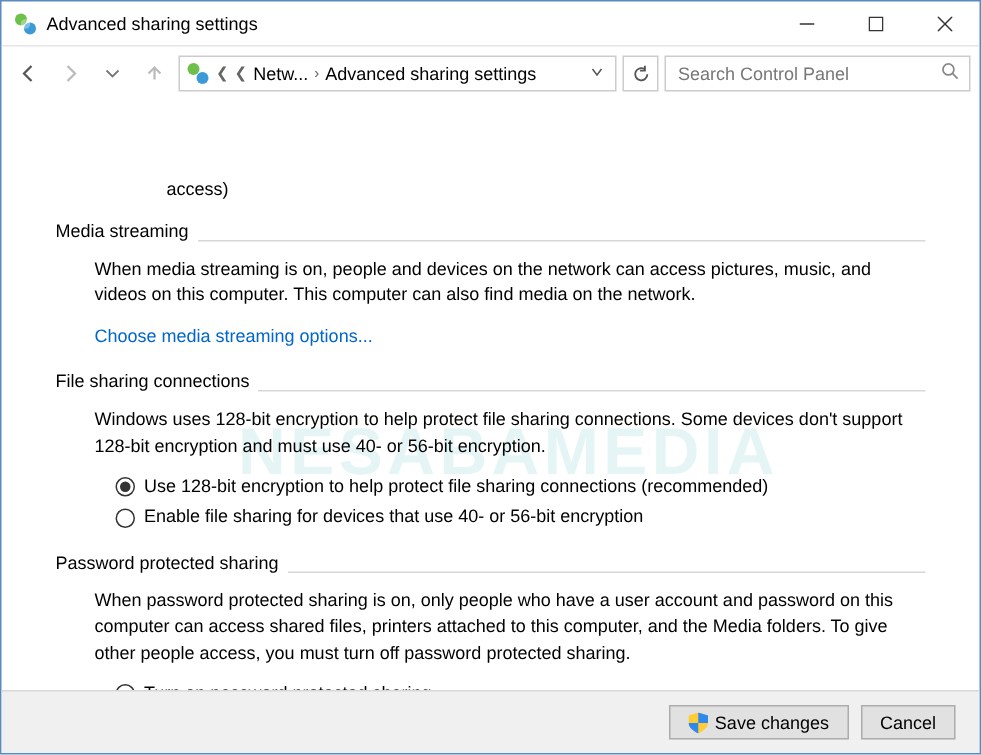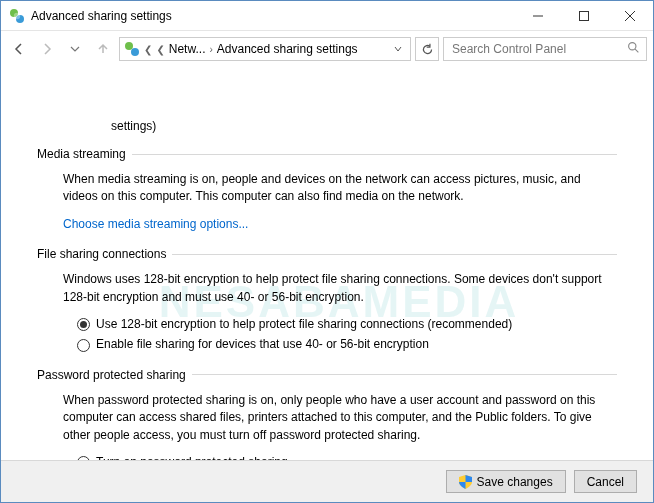--- a/index.html
+++ b/index.html
@@ -85,21 +85,21 @@
   
   .content {
     position: absolute;
     top: 66px; left: 0; right: 0; bottom: 42px;
     overflow: hidden;
     padding: 0 16px 0 0;
   }
   .scroll-inner { padding-left: 30px; padding-right: 20px; }
   .folders-tail { margin-left: 80px; margin-top: 2px; margin-bottom: 14px; font-size: 12px;}
   .section-head {
-    display: flex; align-items: center; gap: 6px;
+    display: flex; align-items: flex-end; gap: 6px;
     margin: 6px 0 10px 6px;
     font-size: 12px;
   }
   .section-head .line {
     flex: 1; height: 1px; background: #d8d8d8;
   }
   .section-body {
     margin-left: 32px; margin-right: 8px;
     font-size: 12px; line-height: 1.45;
     margin-bottom: 14px;
@@ -238,21 +238,21 @@
           <circle cx="6.5" cy="6.5" r="4.5" fill="none" stroke="#888" stroke-width="1.4"></circle>
           <line x1="10" y1="10" x2="14" y2="14" stroke="#888" stroke-width="1.4"></line>
         </svg>
     </span>
   </div>
 </div>
 
 <div class="content">
   <div class="watermark">NESABAMEDIA</div>
   <div class="scroll-inner">
-    <div class="folders-tail">settings)</div>
+    <div class="folders-tail">access)</div>
 
     <div class="section-head">
       <span>Media streaming</span>
       <span class="line"></span>
     </div>
     <div class="section-body">
       <div>When media streaming is on, people and devices on the network can access pictures, music, and videos on this computer. This computer can also find media on the network.</div>
       <a class="link">Choose media streaming options...</a>
     </div>
 
@@ -272,21 +272,21 @@
           <span>Enable file sharing for devices that use 40- or 56-bit encryption</span>
         </div>
       </div>
     </div>
 
     <div class="section-head">
       <span>Password protected sharing</span>
       <span class="line"></span>
     </div>
     <div class="section-body">
-      <div>When password protected sharing is on, only people who have a user account and password on this computer can access shared files, printers attached to this computer, and the Public folders. To give other people access, you must turn off password protected sharing.</div>
+      <div>When password protected sharing is on, only people who have a user account and password on this computer can access shared files, printers attached to this computer, and the Media folders. To give other people access, you must turn off password protected sharing.</div>
       <div class="radio-group">
         <div class="radio-row">
           <span class="radio"></span>
           <span>Turn on password protected sharing</span>
         </div>
 
       </div>
     </div>
 
   </div>

